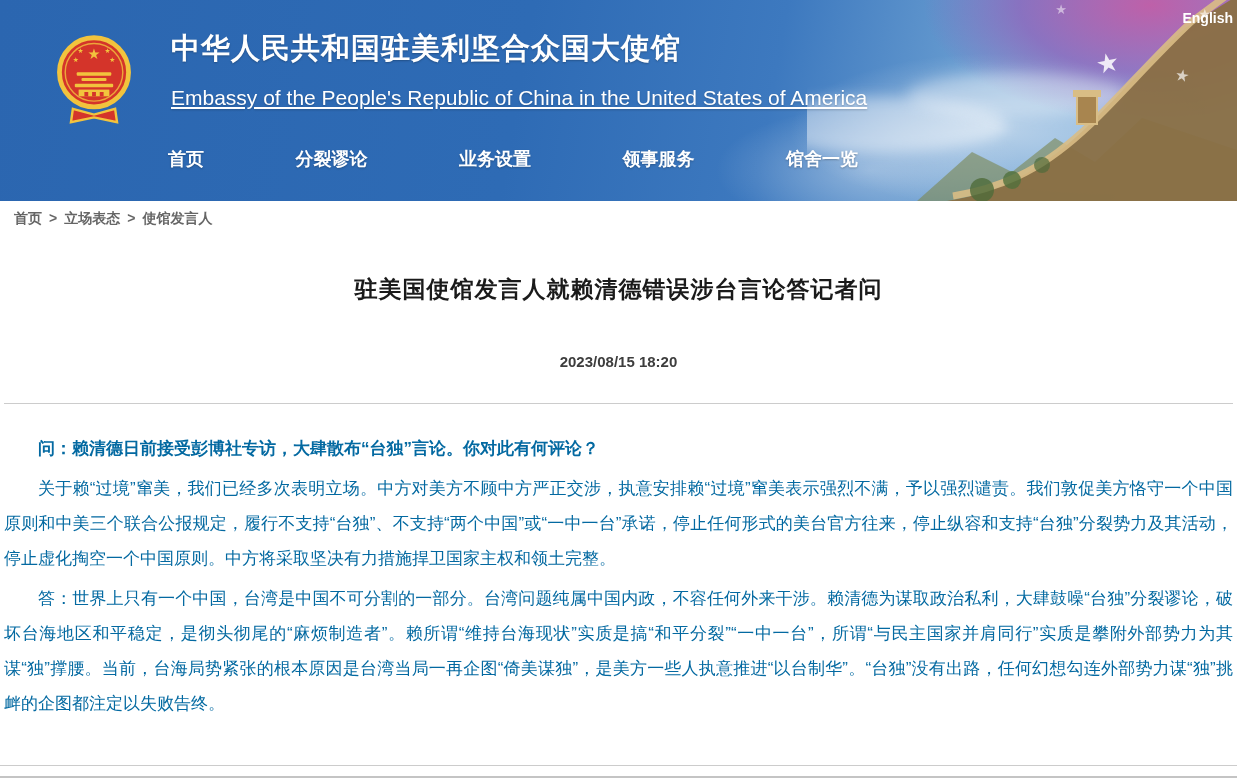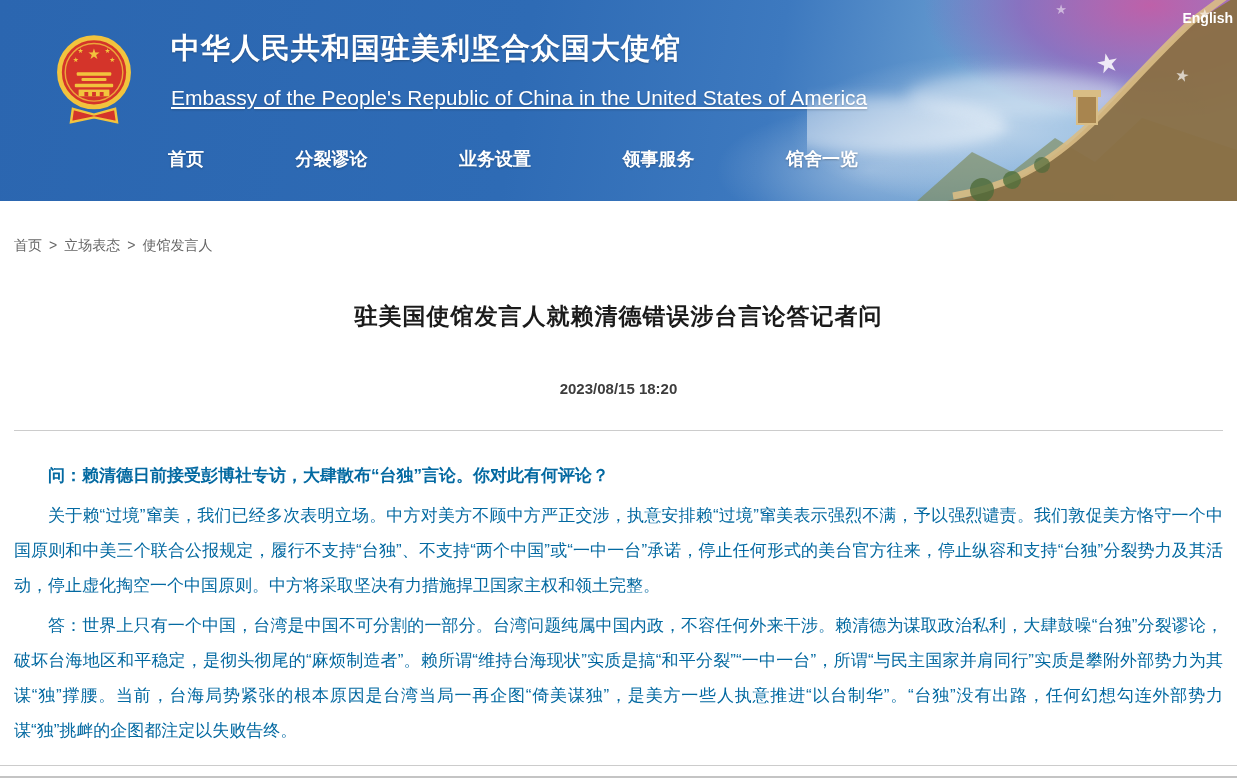--- a/index.html
+++ b/index.html
@@ -53,26 +53,26 @@
     position: absolute; left: 168px; top: 147px; width: 690px;
     display: flex; justify-content: space-between; z-index: 4;
   }
   .main-nav a {
     color: #ffffff; font-size: 18px; font-weight: bold;
     text-decoration: none; white-space: nowrap; cursor: pointer;
     text-shadow: 0 1px 2px rgba(0,0,0,0.25);
   }
 
   
-  .breadcrumb { margin: 36px 14px 0; font-size: 14px; color: #666; height: 20px; }
+  .breadcrumb { margin: 9px 14px 0; font-size: 14px; color: #666; height: 20px; font-weight: bold; }
   .breadcrumb a { color: #666; text-decoration: none; cursor: pointer; }
   .breadcrumb .sep { margin: 0 7px; color: #666; }
 
   
-  .article { margin: 0 14px; }
+  .article { margin: 0 4px; }
   .article-title {
     margin: 44px 0 0; text-align: center;
     font-size: 23px; font-weight: bold; color: #1a1a1a; letter-spacing: 1px;
   }
   .article-date { margin-top: 48px; text-align: center; font-size: 15px; color: #3d3d3d; font-weight: bold; }
   .title-divider { border: none; border-top: 1px solid #ccc; margin: 33px 0 0; }
   .article-body { margin-top: 27px; font-size: 17px; line-height: 35px; color: #0369a1; }
   .article-body p { margin: 0 0 5px; text-indent: 2em; text-align: justify; }
   .article-body p.question { font-weight: bold; }
 

